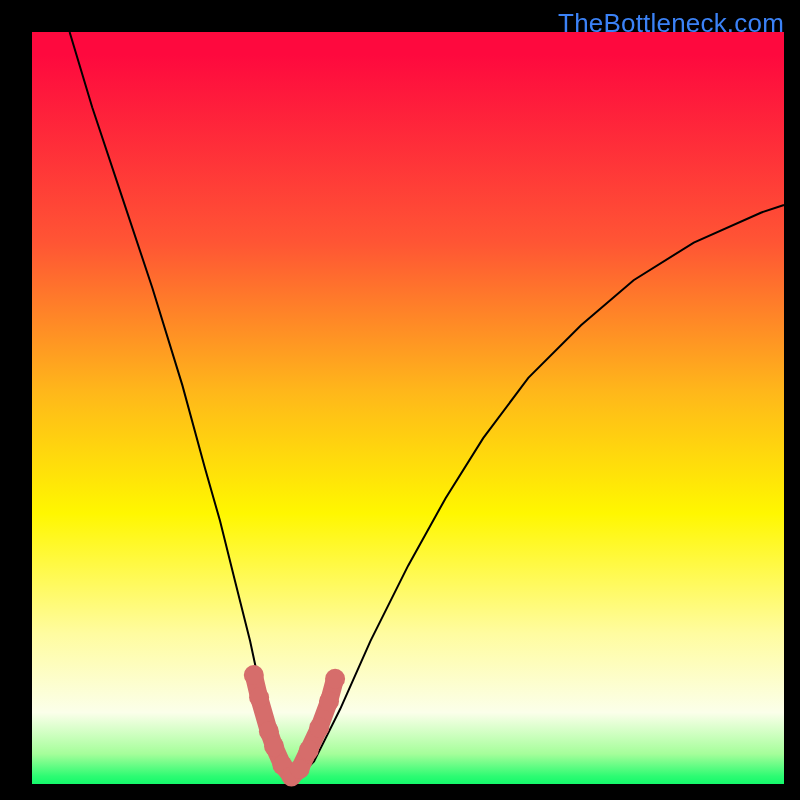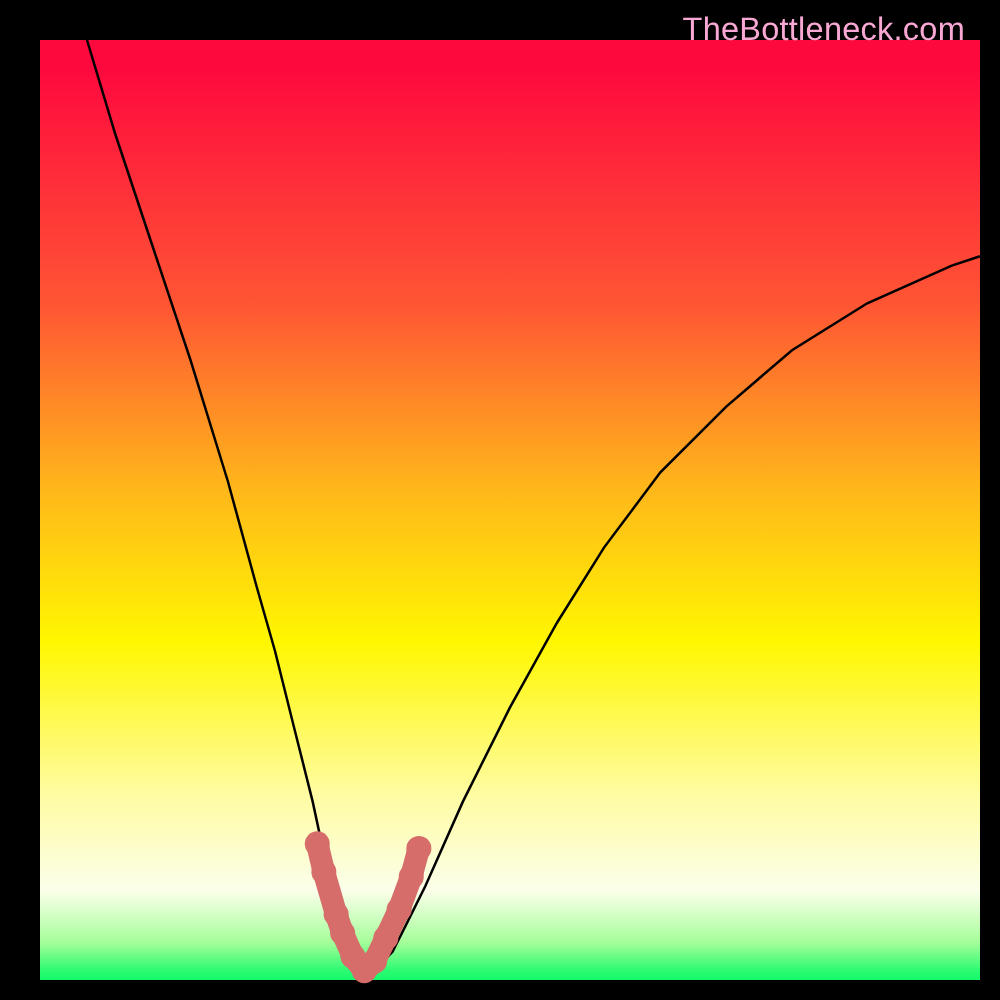--- a/index.html
+++ b/index.html
@@ -27,22 +27,22 @@
       #fffca0 80%,
       #fbffea 90.5%,
       #a5fe9a 96%,
       #2cfb72 99%,
       #14f96b 100%
     );
   }
   .watermark {
     position: absolute;
     top: 8px;
-    right: 28px;
-    color: #f9a8d4;
+    right: 16px;
+    color: #3b82f6;
     font-size: 26px;
     font-weight: 500;
     letter-spacing: 0.2px;
     font-family: Arial, Helvetica, sans-serif;
   }
   svg.overlay {
     position: absolute;
     left: 0;
     top: 0;
     width: 752px;

